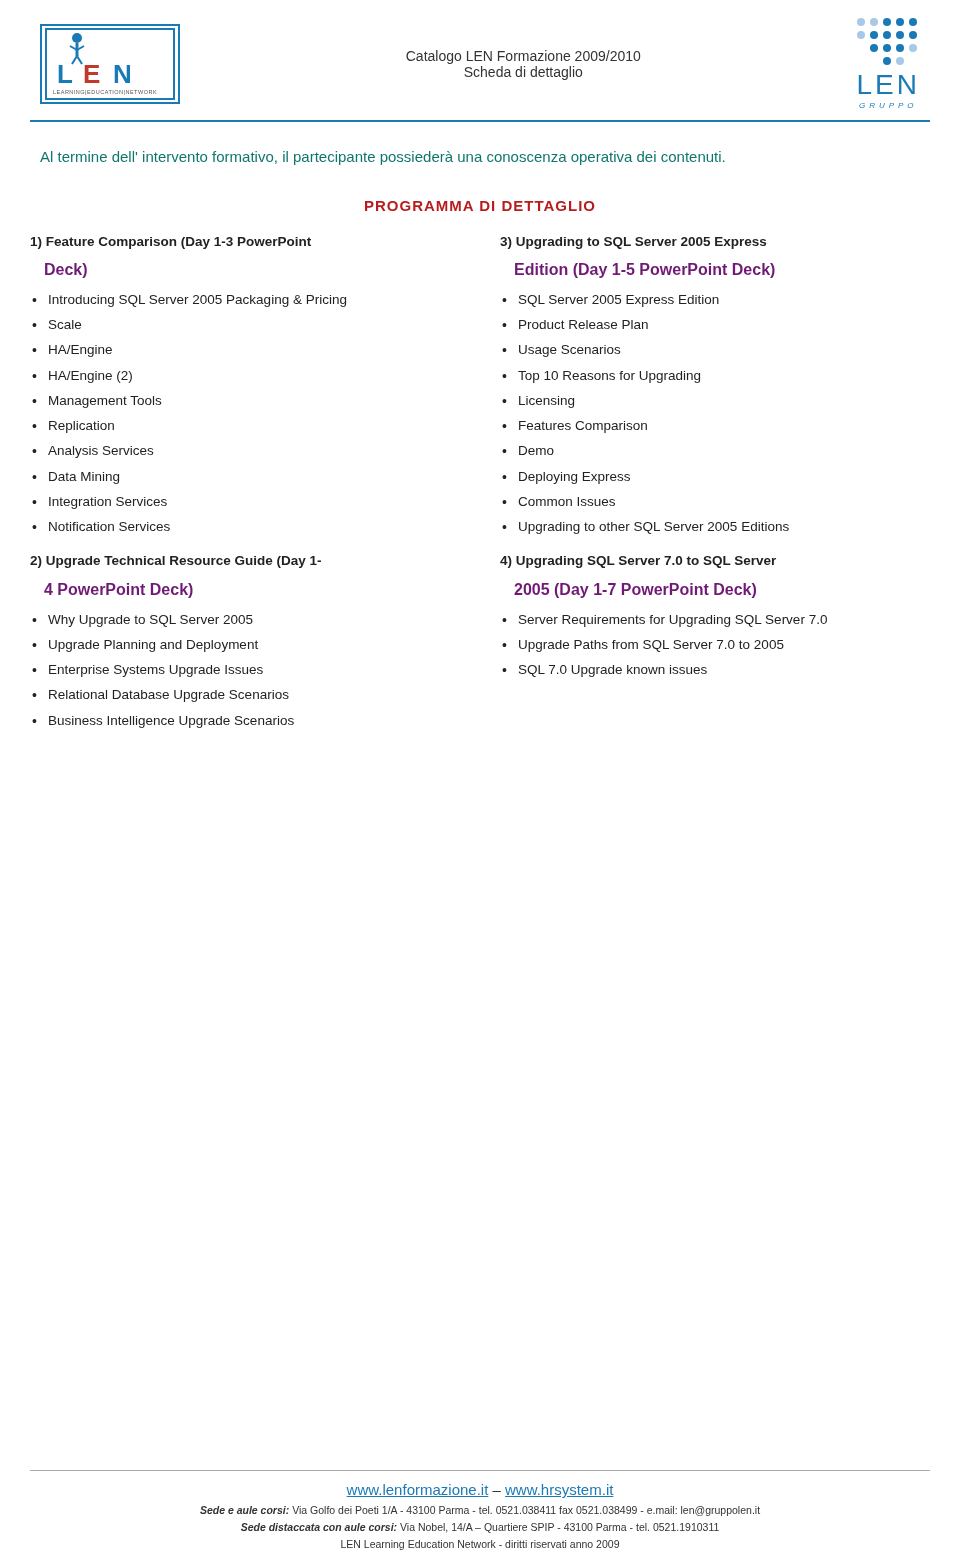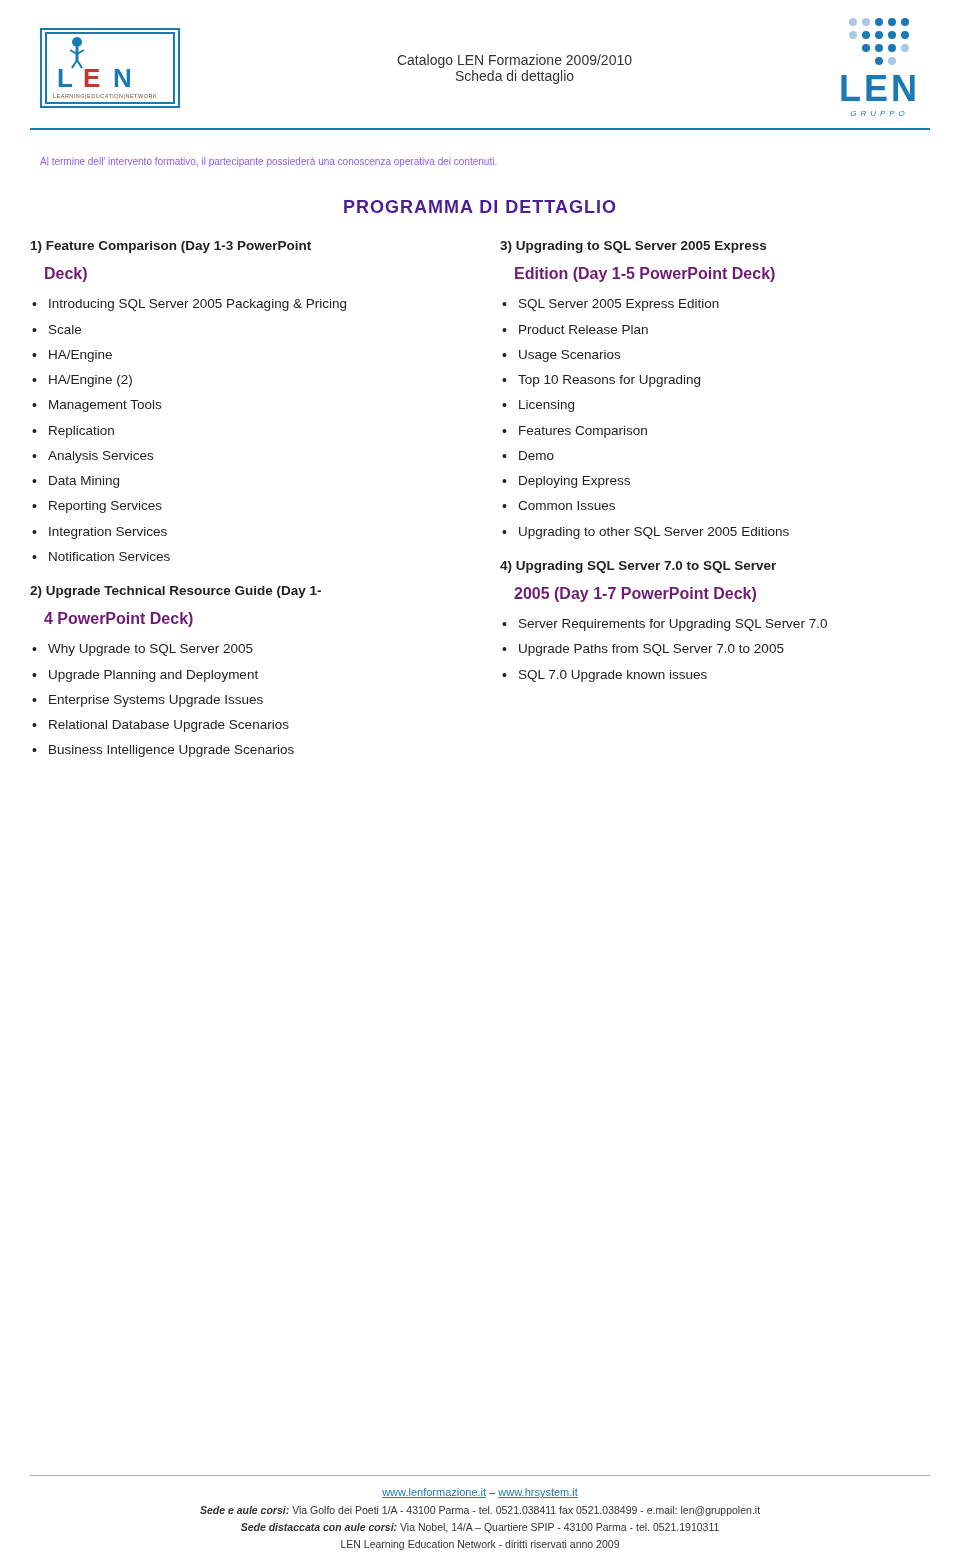--- a/index.html
+++ b/index.html
@@ -88,22 +88,22 @@
       width: 8px;
       height: 8px;
       border-radius: 50%;
       background: #1a7ab5;
     }
 
     .dot.light { background: #a8c8e8; }
     .dot.empty { background: transparent; }
 
     .len-right-text {
-      font-size: 36px;
-      font-weight: bold;
+      font-size: 28px;
+      font-weight: normal;
       color: #1a7ab5;
       letter-spacing: 3px;
       line-height: 1;
     }
 
     .len-right-subtext {
       font-size: 8px;
       letter-spacing: 4px;
       color: #1a7ab5;
       margin-top: 2px;
@@ -116,35 +116,35 @@
       background: #1a7ab5;
       margin: 0 30px;
     }
 
     
     .intro-section {
       padding: 24px 40px 10px 40px;
     }
 
     .intro-text {
-      font-size: 10px;
-      color: #8b5cf6;
+      font-size: 15px;
+      color: #0f766e;
       line-height: 1.5;
     }
 
     
     .program-title {
       text-align: center;
       padding: 18px 40px 18px 40px;
     }
 
     .program-title-text {
-      font-size: 18px;
+      font-size: 15px;
       font-weight: bold;
-      color: #4c1d95;
+      color: #b91c1c;
       letter-spacing: 1px;
     }
 
     
     .main-content {
       padding: 0 30px;
       display: flex;
       gap: 0;
       flex: 1;
     }
@@ -201,21 +201,21 @@
 
     
     .footer {
       border-top: 1px solid #aaa;
       margin: 10px 30px 0 30px;
       padding: 10px 0 8px 0;
       text-align: center;
     }
 
     .footer-links {
-      font-size: 11px;
+      font-size: 15px;
       color: #333;
       margin-bottom: 4px;
     }
 
     .footer-links a {
       color: #1a7ab5;
       text-decoration: underline;
     }
 
     .footer-address {
@@ -330,21 +330,20 @@
         <div class="section-subheading indent-extra">Deck)</div>
         <ul class="bullet-list">
           <li>Introducing SQL Server 2005 Packaging &amp; Pricing</li>
           <li>Scale</li>
           <li>HA/Engine</li>
           <li>HA/Engine (2)</li>
           <li>Management Tools</li>
           <li>Replication</li>
           <li>Analysis Services</li>
           <li>Data Mining</li>
-          <li>Reporting Services</li>
           <li>Integration Services</li>
           <li>Notification Services</li>
         </ul>
       </div>
 
       <div class="section-block">
         <div class="section-heading">2)   Upgrade Technical Resource Guide (Day 1-</div>
         <div class="section-subheading indent-extra">4 PowerPoint Deck)</div>
         <ul class="bullet-list">
           <li>Why Upgrade to SQL Server 2005</li>

